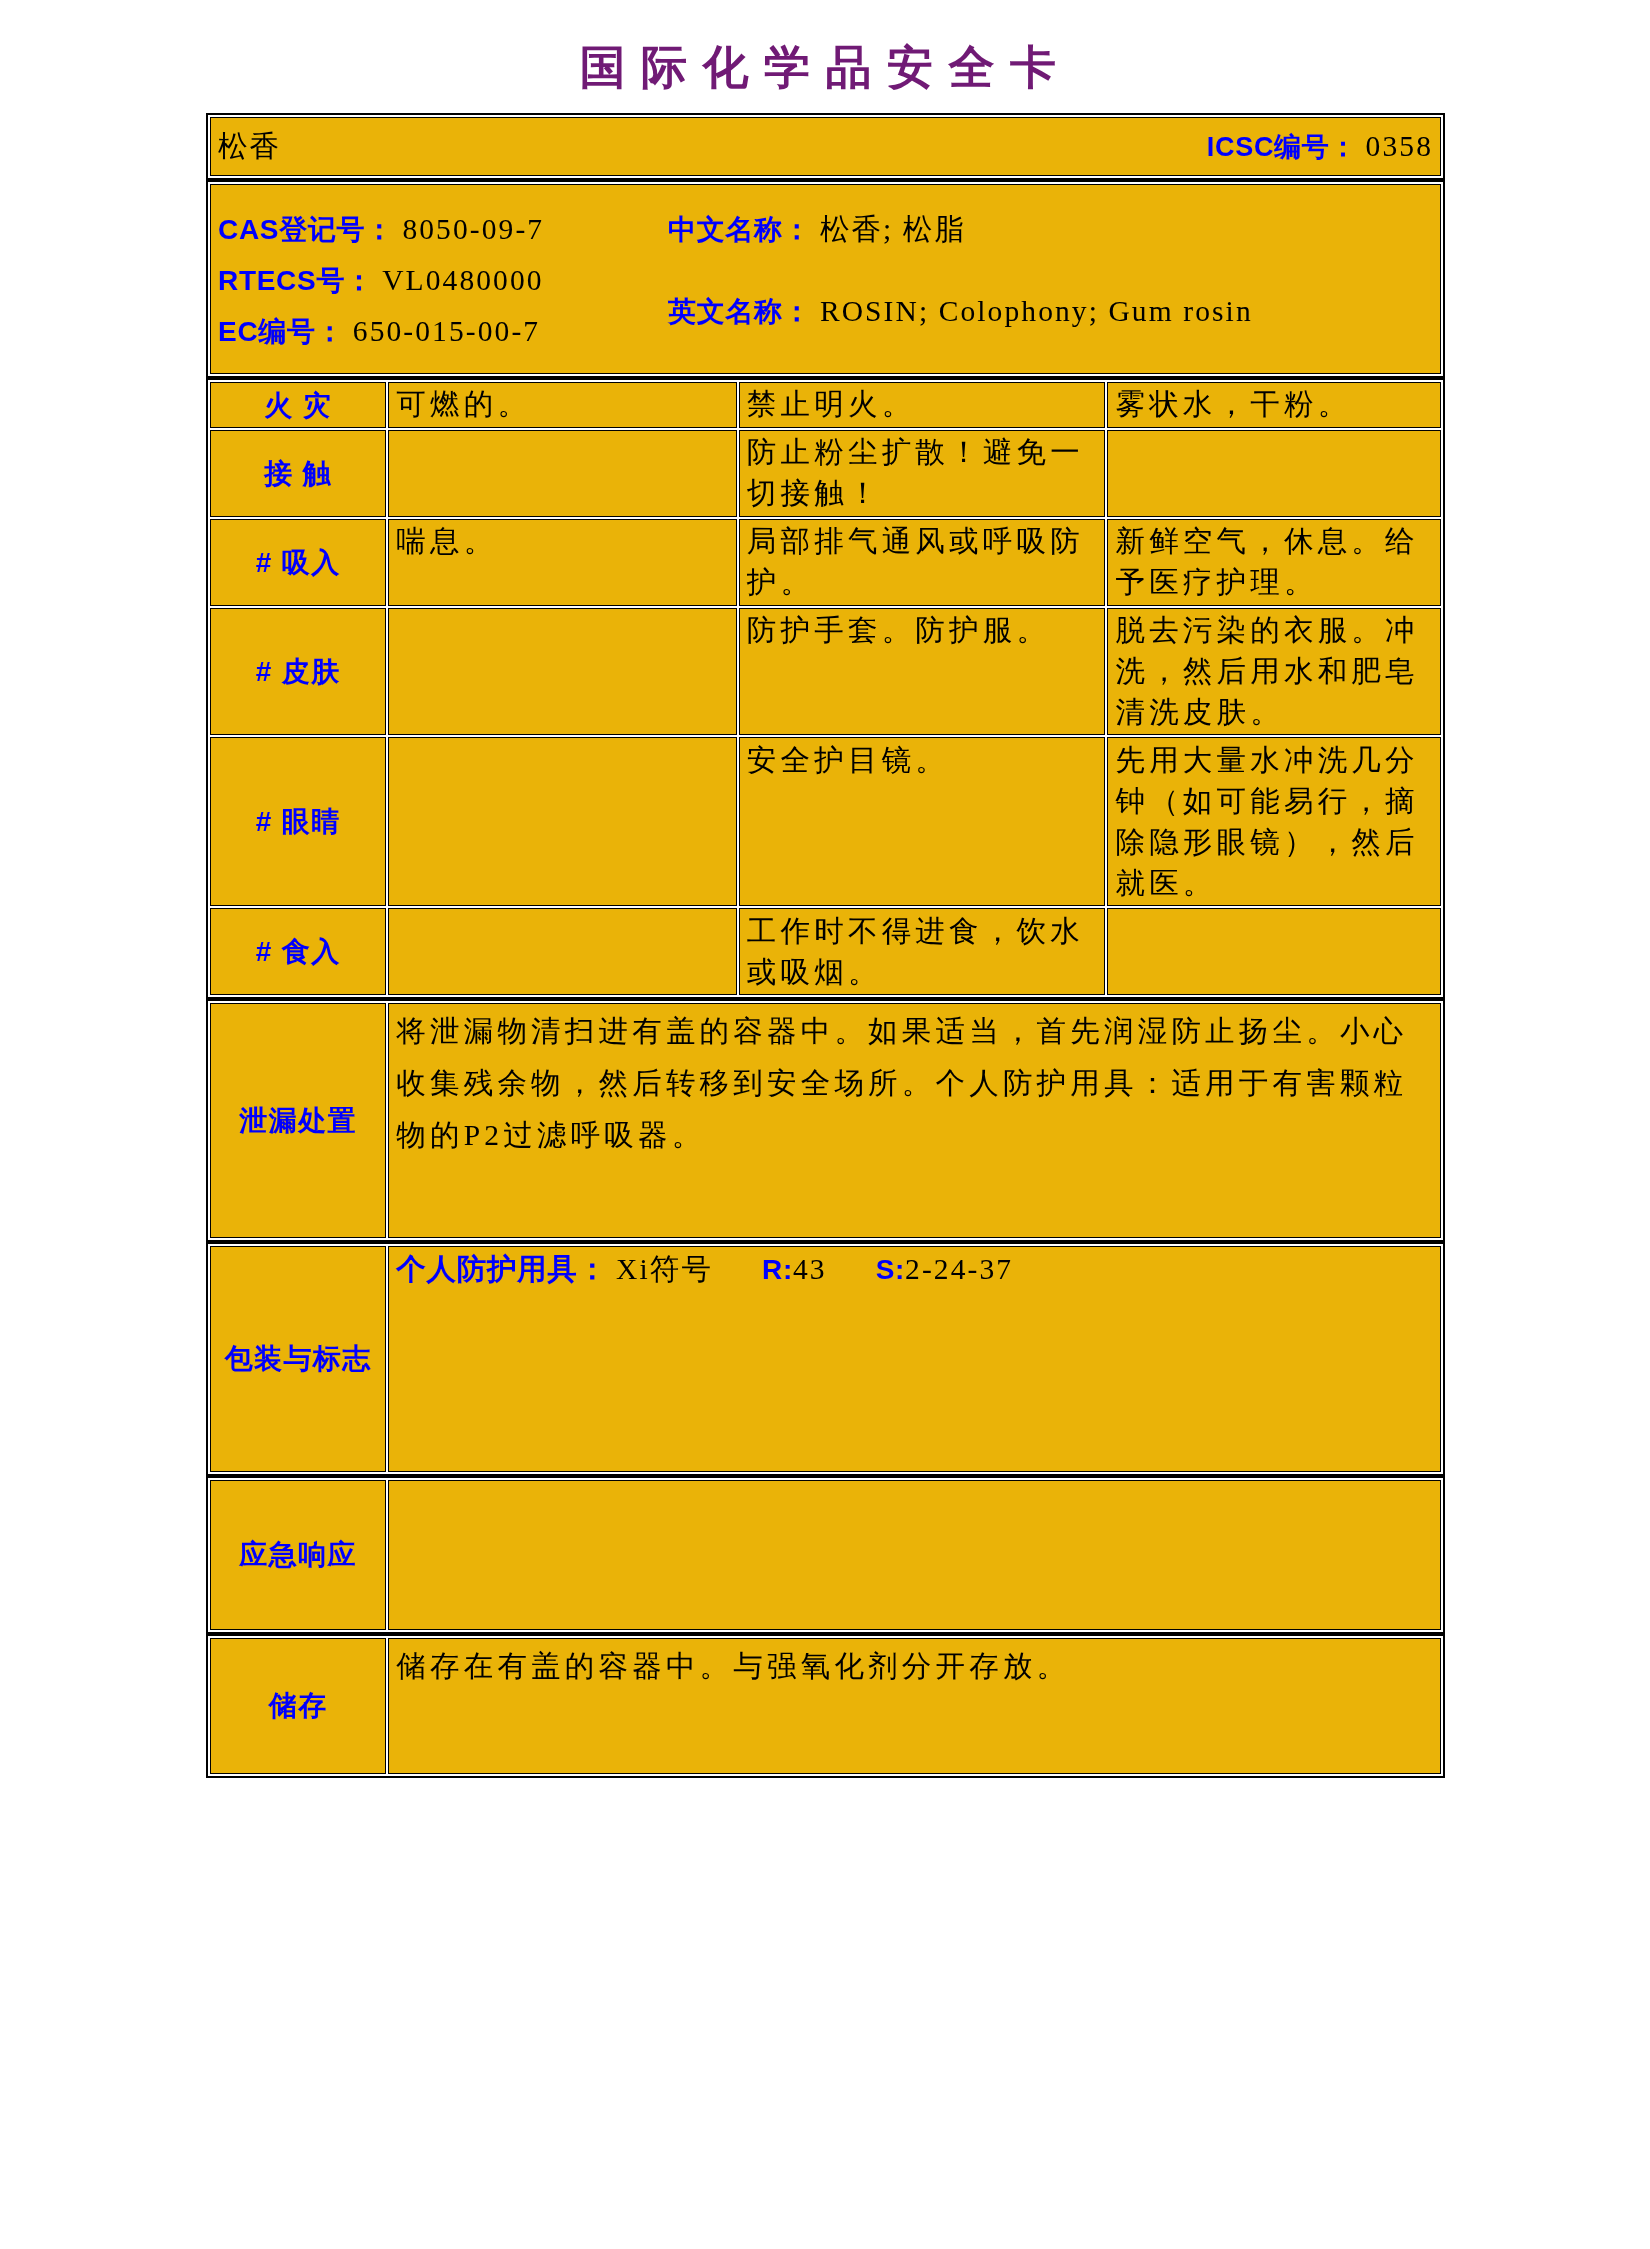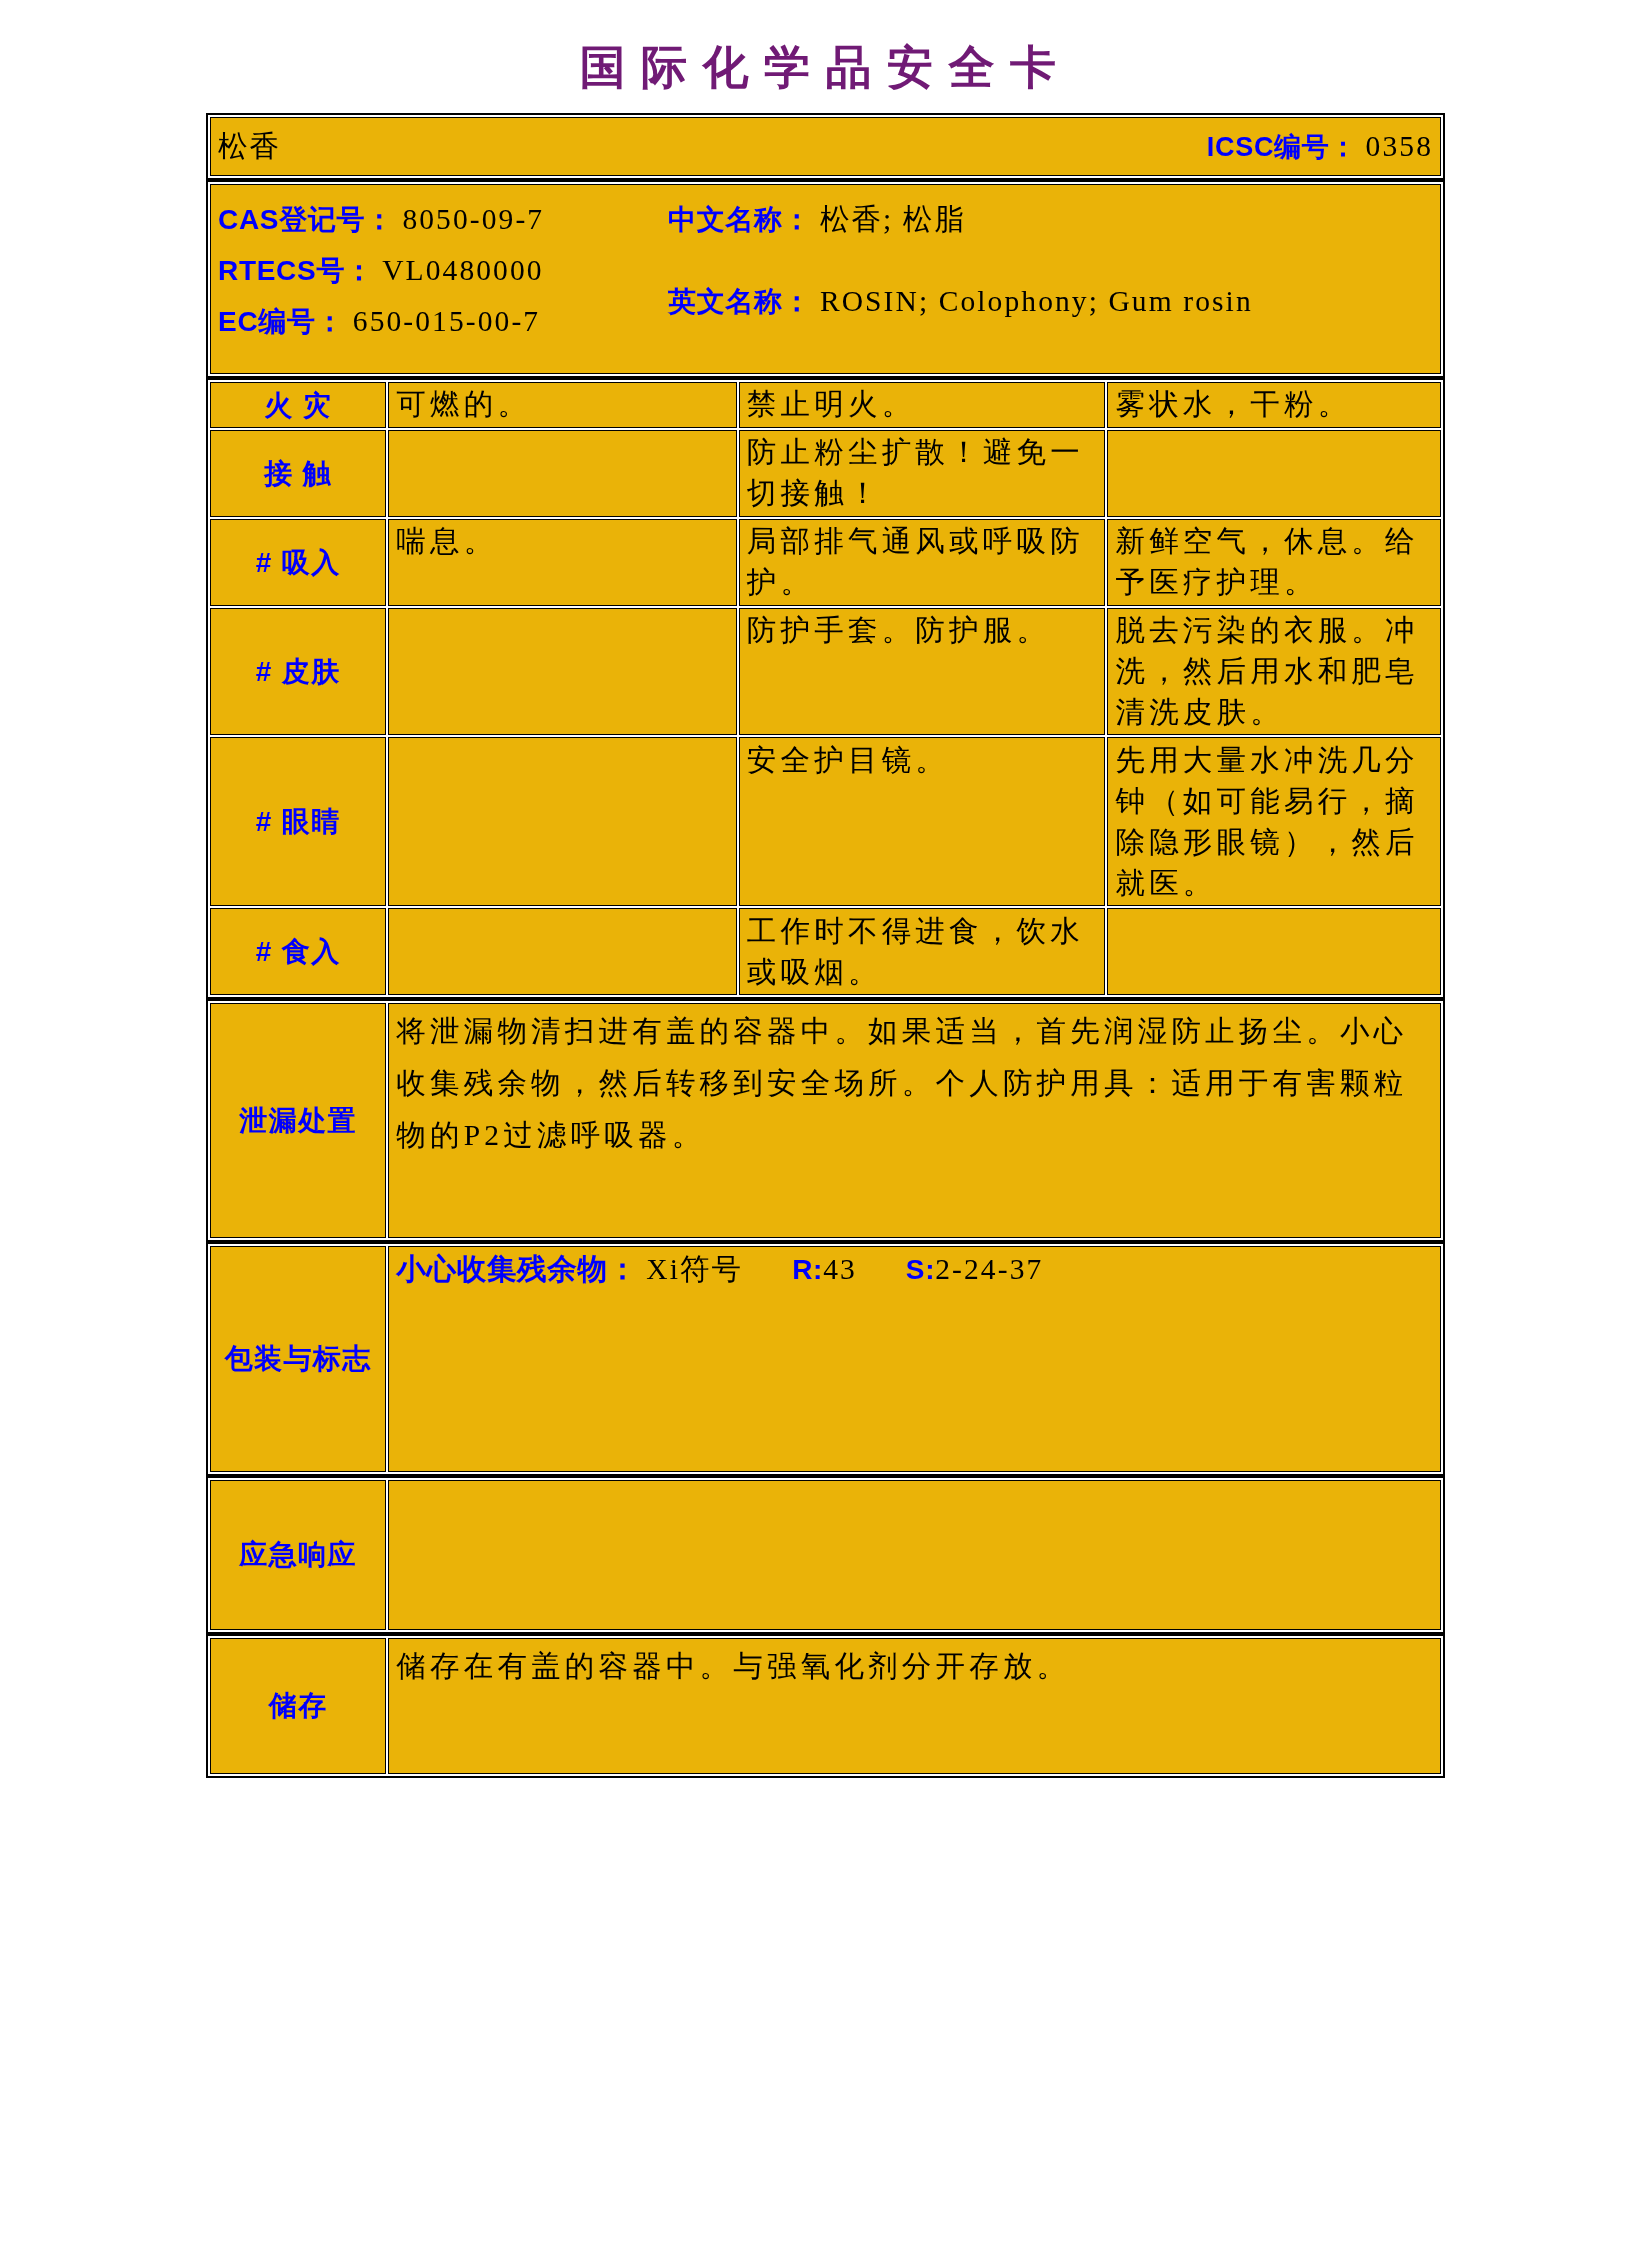--- a/index.html
+++ b/index.html
@@ -30,21 +30,21 @@
   .blk{display:block;}
   .ct{font-size:29.5px;letter-spacing:4.2px;line-height:41px;}
   .para{line-height:52px;}
   .blab{
     color:#0000fe;font-weight:bold;
     font-family:Liberation Sans, sans-serif;
     font-size:28px;letter-spacing:0.7px;margin-right:8.4px;
   }
   .val{font-size:29.5px;letter-spacing:2.1px;}
   .t1row{display:flex;justify-content:space-between;align-items:center;height:100%;}
-  .idgrid{display:flex;padding-top:8px;}
+  .idgrid{display:flex;padding-top:18px;}
   .idcol-l{width:450px;flex:0 0 450px;}
   .idcol-r{flex:1;}
   .idline{height:51px;line-height:51px;white-space:nowrap;}
   .enline{margin-top:31px;}
   .gap{display:inline-block;width:49px;}
   .nowrap{white-space:nowrap;}
 </style>
 </head>
 <body>
 
@@ -159,21 +159,21 @@
 
   <table class="tbl">
     <colgroup>
         <col style="width:176px">
         <col style="width:1051px">
       </colgroup>
     <tbody>
         <tr>
       <td class="lab" style="height:226px">包装与标志</td>
       <td class="ct">
-        <span class="blab" style="font-size:29.5px">小心收集残余物：</span><span class="val">Xi符号</span><span class="gap"></span><span class="blab" style="margin-right:0">R:</span><span class="val">43</span><span class="gap"></span><span class="blab" style="margin-right:0">S:</span><span class="val">2-24-37</span>
+        <span class="blab" style="font-size:29.5px">个人防护用具：</span><span class="val">Xi符号</span><span class="gap"></span><span class="blab" style="margin-right:0">R:</span><span class="val">43</span><span class="gap"></span><span class="blab" style="margin-right:0">S:</span><span class="val">2-24-37</span>
       </td>
     </tr>
   </tbody>
     </table>
 
   <table class="tbl">
     <colgroup>
         <col style="width:176px">
         <col style="width:1051px">
       </colgroup>

